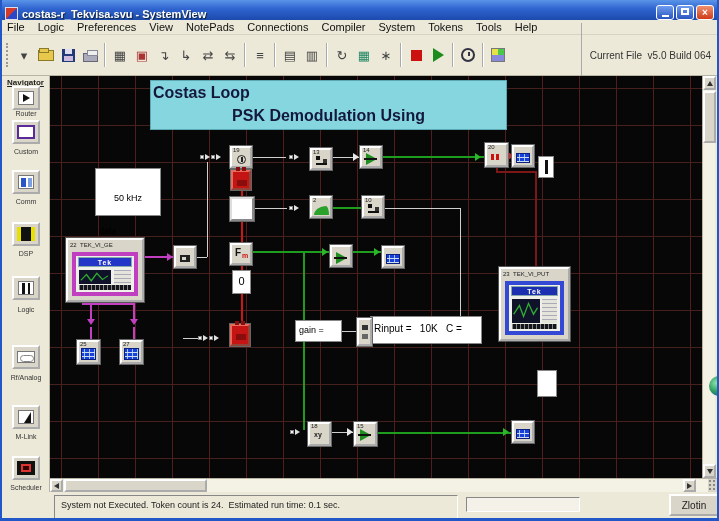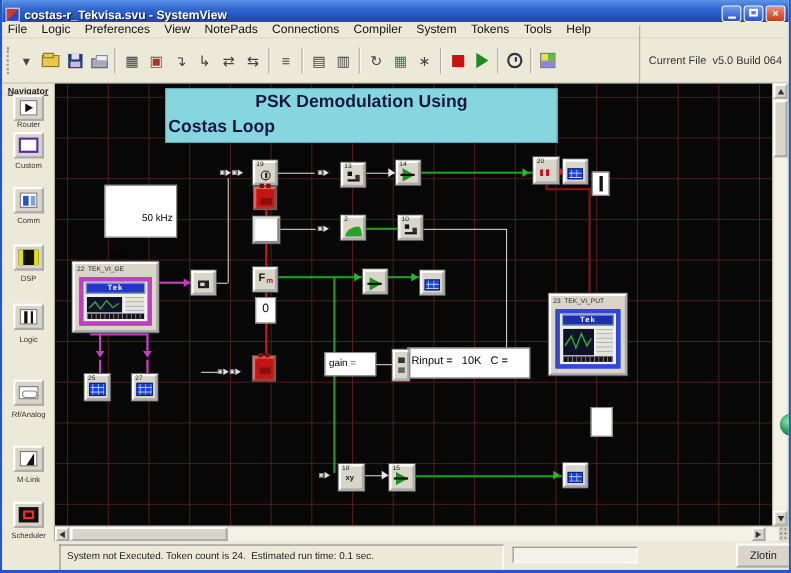--- a/index.html
+++ b/index.html
@@ -318,26 +318,26 @@
     <div class="tri-r" style="left:117px;top:177px;border-left:6px solid #c23fc2;"></div>
     <div class="wire" style="left:32px;top:227px;width:52px;height:2px;background:#c23fc2;"></div>
     <div class="wire" style="left:40px;top:227px;width:2px;height:16px;background:#c23fc2;"></div>
     <div class="wire" style="left:83px;top:227px;width:2px;height:16px;background:#c23fc2;"></div>
     <div class="tri-d" style="left:37px;top:243px;border-top:6px solid #c23fc2;"></div>
     <div class="tri-d" style="left:80px;top:243px;border-top:6px solid #c23fc2;"></div>
     <div class="wire" style="left:40px;top:251px;width:2px;height:14px;background:#c23fc2;"></div>
     <div class="wire" style="left:83px;top:251px;width:2px;height:14px;background:#c23fc2;"></div>
 
     <div class="banner" style="left:100px;top:4px;width:357px;height:50px;">
+      <div style="padding-left:2px;">Costas Loop</div>
       <div style="text-align:center;">PSK Demodulation Using</div>
-      <div style="padding-left:2px;">Costas Loop</div>
     </div>
 
     <div class="note" style="left:45px;top:92px;width:66px;height:48px;">
-      <div style="text-align:right;">50 kHz</div>
+      <div style="text-align:center;">50 kHz</div>
       <div>data</div>
       <div style="padding-left:10px;">centered</div>
     </div>
     <div class="note" style="left:245px;top:244px;width:47px;height:22px;line-height:15px;">gain =</div>
     <div class="note" style="left:320px;top:240px;width:112px;height:28px;font-size:10px;line-height:20px;">Rinput =   10K   C =</div>
     <div class="note" style="left:182px;top:194px;width:19px;height:24px;text-align:center;font-size:11px;line-height:17px;">0</div>
     <div class="note" style="left:487px;top:294px;width:20px;height:27px;"></div>
     <div class="note" style="left:488px;top:80px;width:16px;height:22px;padding:0;">
       <span style="position:absolute;left:6px;top:3px;width:3px;height:14px;background:#111;"></span>
     </div>

